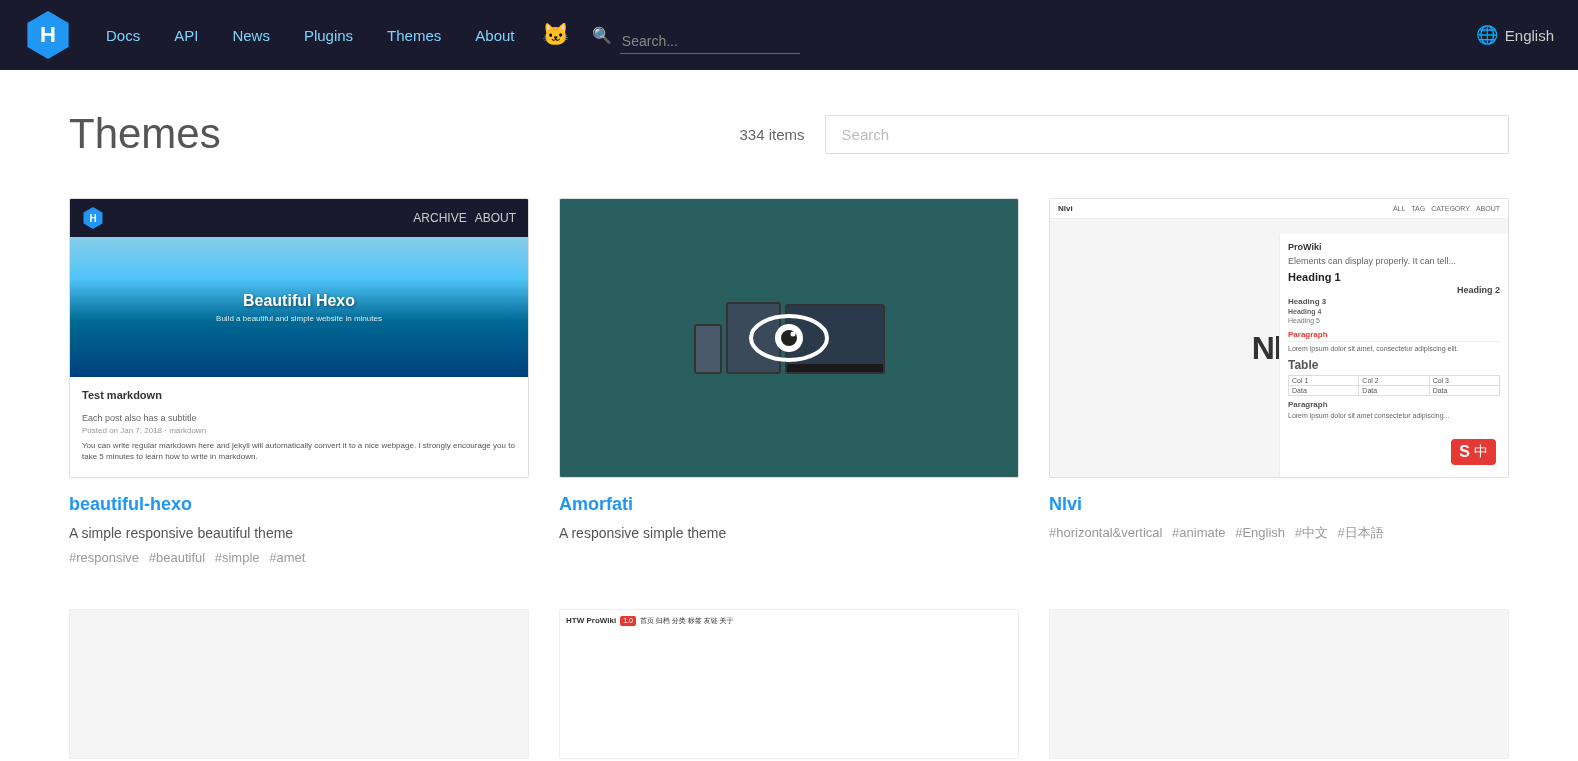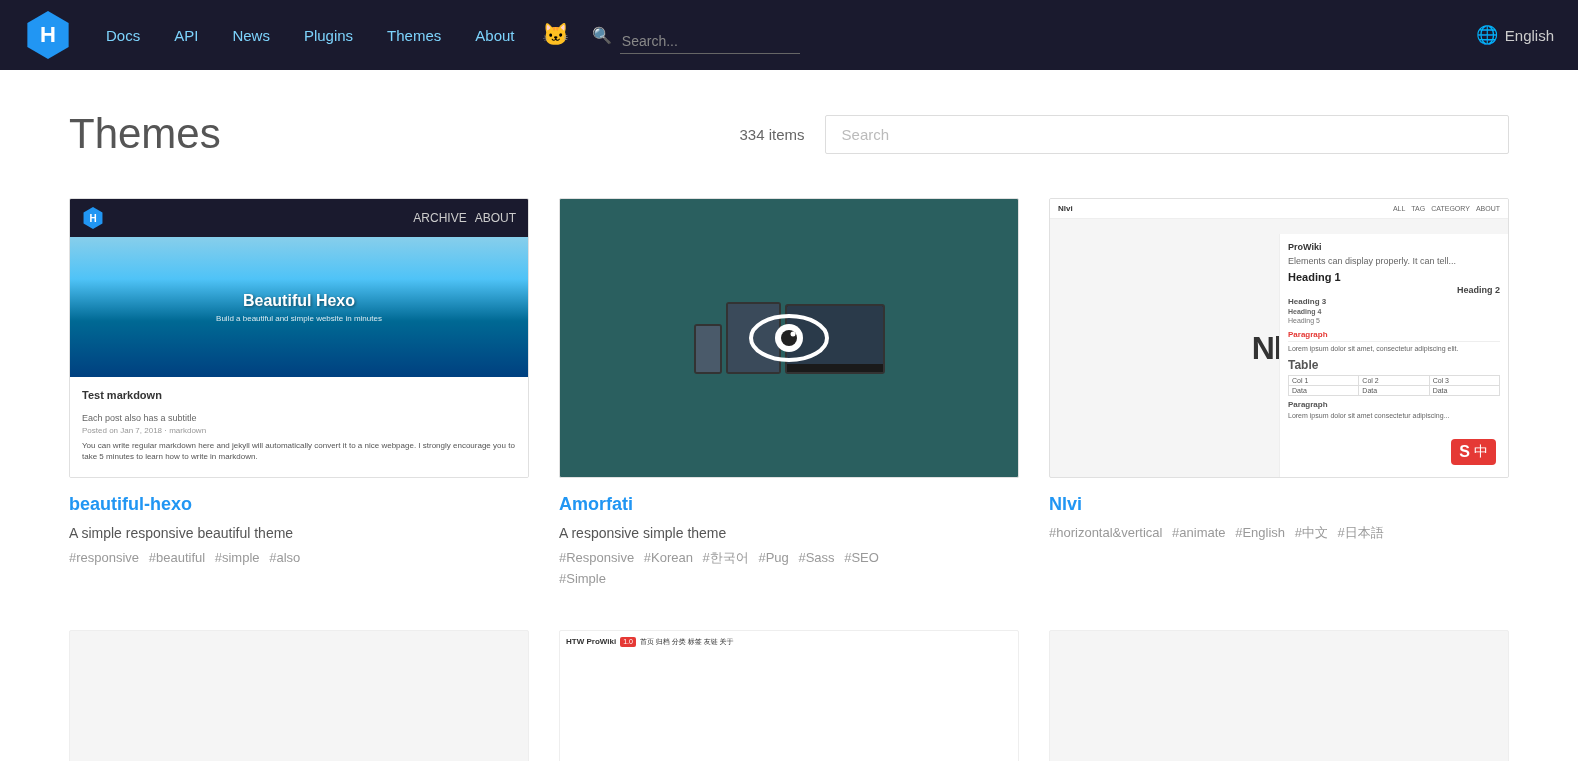--- a/index.html
+++ b/index.html
@@ -366,21 +366,21 @@
           <div class="bhex-post-meta">Posted on Jan 7, 2018 · markdown</div>
           <div class="bhex-post-text">You can write regular markdown here and jekyll will automatically convert it to a nice webpage. I strongly encourage you to take 5 minutes to learn how to write in markdown.</div>
         </div>
       </div>
       <a class="theme-name">beautiful-hexo</a>
       <p class="theme-desc">A simple responsive beautiful theme</p>
       <div class="theme-tags">
         <span class="theme-tag">#responsive</span>
         <span class="theme-tag">#beautiful</span>
         <span class="theme-tag">#simple</span>
-        <span class="theme-tag">#also</span>
+        <span class="theme-tag">#amet</span>
       </div>
     </div>
 
     <div class="theme-card">
       <div class="theme-preview preview-amorfati">
         <div class="amorfati-devices">
           <div class="amorfati-phone">
             <div class="amorfati-phone-screen"></div>
           </div>
           <div class="amorfati-tablet">
@@ -396,29 +396,20 @@
           <svg width="80" height="50" viewBox="0 0 80 50">
             <ellipse cx="40" cy="25" rx="38" ry="22" fill="none" stroke="white" stroke-width="4"></ellipse>
             <circle cx="40" cy="25" r="14" fill="white"></circle>
             <circle cx="40" cy="25" r="8" fill="#222"></circle>
             <circle cx="44" cy="21" r="2.5" fill="white"></circle>
           </svg>
         </div>
       </div>
       <a class="theme-name">Amorfati</a>
       <p class="theme-desc">A responsive simple theme</p>
-      <div class="theme-tags">
-        <span class="theme-tag">#Responsive</span>
-        <span class="theme-tag">#Korean</span>
-        <span class="theme-tag">#한국어</span>
-        <span class="theme-tag">#Pug</span>
-        <span class="theme-tag">#Sass</span>
-        <span class="theme-tag">#SEO</span><br>
-        <span class="theme-tag">#Simple</span>
-      </div>
     </div>
 
     <div class="theme-card">
       <div class="theme-preview preview-nlvi" style="position:relative;">
         <div class="nlvi-header-bar">
           <span class="nlvi-header-title">Nlvi</span>
           <div class="nlvi-header-nav">
             <span class="nlvi-header-nav-link">ALL</span>
             <span class="nlvi-header-nav-link">TAG</span>
             <span class="nlvi-header-nav-link">CATEGORY</span>

